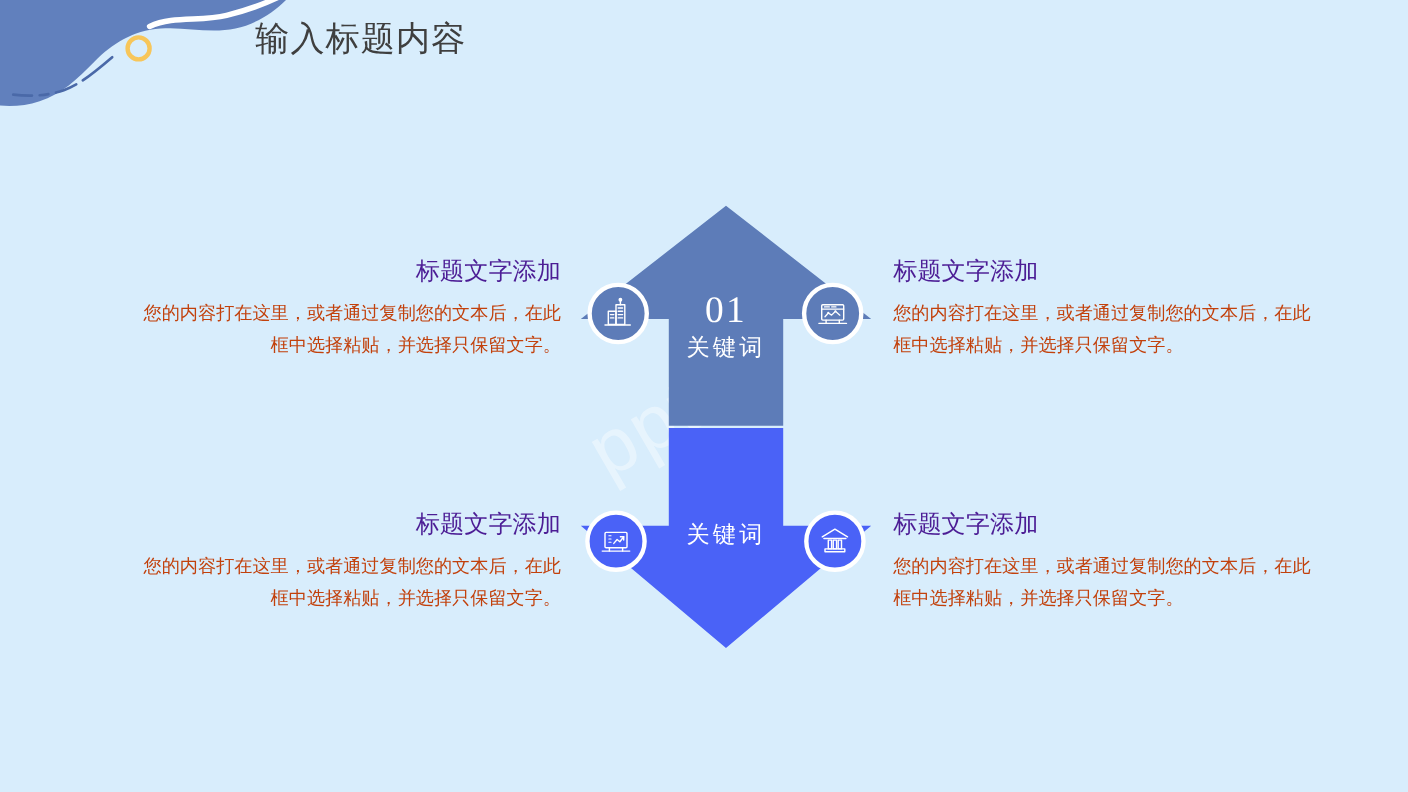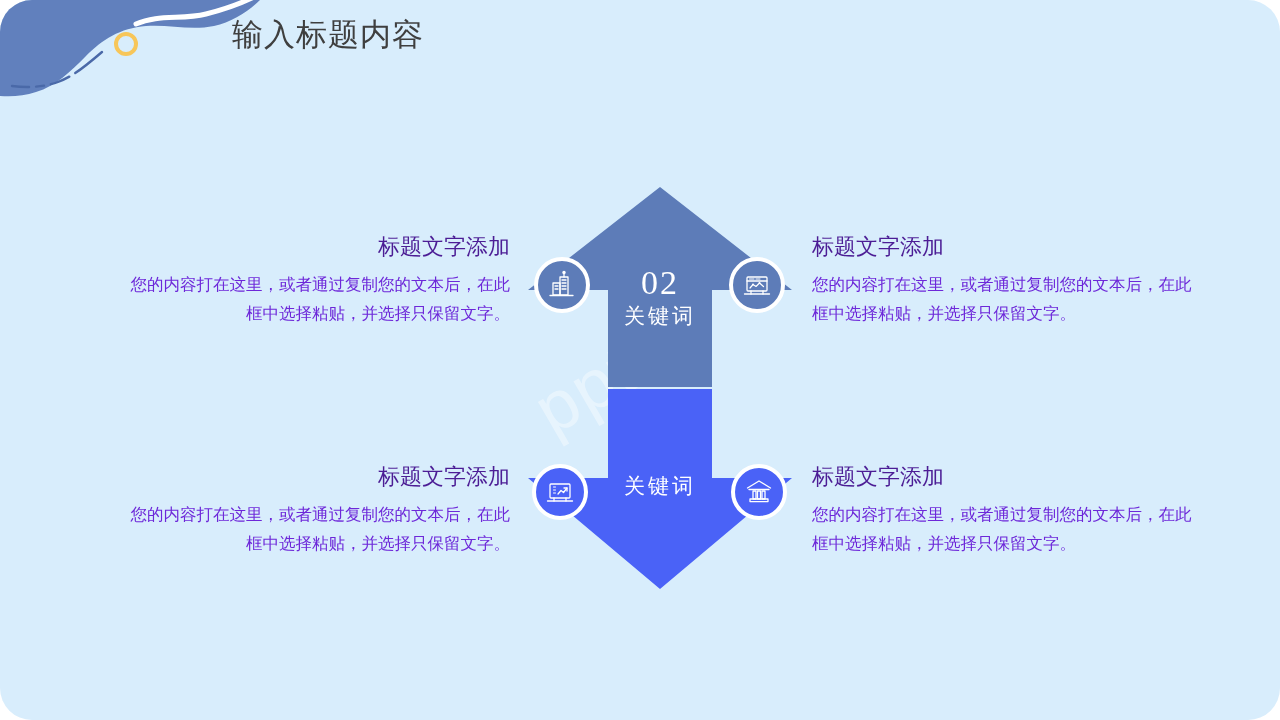--- a/index.html
+++ b/index.html
@@ -11,21 +11,20 @@
     height: 720px;
     overflow: hidden;
     font-family: "Liberation Serif", "DejaVu Serif", serif;
   }
   #slide {
     position: relative;
     width: 1280px;
     height: 720px;
     background: #d8edfc;
     overflow: hidden;
-    border-radius: 32px;
   }
 
   
   #corner-deco {
     position: absolute;
     left: 0;
     top: 0;
     width: 260px;
     height: 110px;
     pointer-events: none;
@@ -113,21 +112,21 @@
   
   .textblock { position: absolute; width: 380px; }
   .tb-heading {
     font-size: 22px;
     color: #4c1d95;
     margin-bottom: 9px;
     font-family: "Liberation Serif", "DejaVu Serif", serif;
   }
   .tb-body {
     font-size: 16.5px;
-    color: #6d28d9;
+    color: #c2410c;
     line-height: 1.75;
     font-family: "Liberation Serif", "DejaVu Serif", serif;
   }
   .textblock.left  { text-align: right; }
   .textblock.right { text-align: left;  }
 
   #tb-tl { left: 130px; top: 232px; }
   #tb-tr { left: 812px; top: 232px; }
   #tb-bl { left: 130px; top: 462px; }
   #tb-br { left: 812px; top: 462px; }
@@ -151,21 +150,21 @@
 
   <div id="arrow-group">
     <svg width="264" height="415" viewBox="0 0 264 415" style="position:absolute;left:0;top:0;">
 
       <polygon points="132,7 264,110 184,110 184,207 80,207 80,110 0,110" fill="#5d7cb8"></polygon>
 
       <polygon points="80,209 184,209 184,298 264,298 132,409 0,298 80,298" fill="#4a62f7"></polygon>
     </svg>
 
     <div class="arrow-label" id="label-01">
-      <div class="arrow-num">02</div>
+      <div class="arrow-num">01</div>
       <div class="arrow-kw">关键词</div>
     </div>
 
     <div class="arrow-label" id="label-02">
       <div class="arrow-kw">关键词</div>
     </div>
   </div>
 
   <div class="badge top" id="badge-tl">
     <svg width="30" height="30" viewBox="0 0 30 30" fill="none" stroke="#ffffff" stroke-width="1.3" stroke-linecap="round" stroke-linejoin="round">

